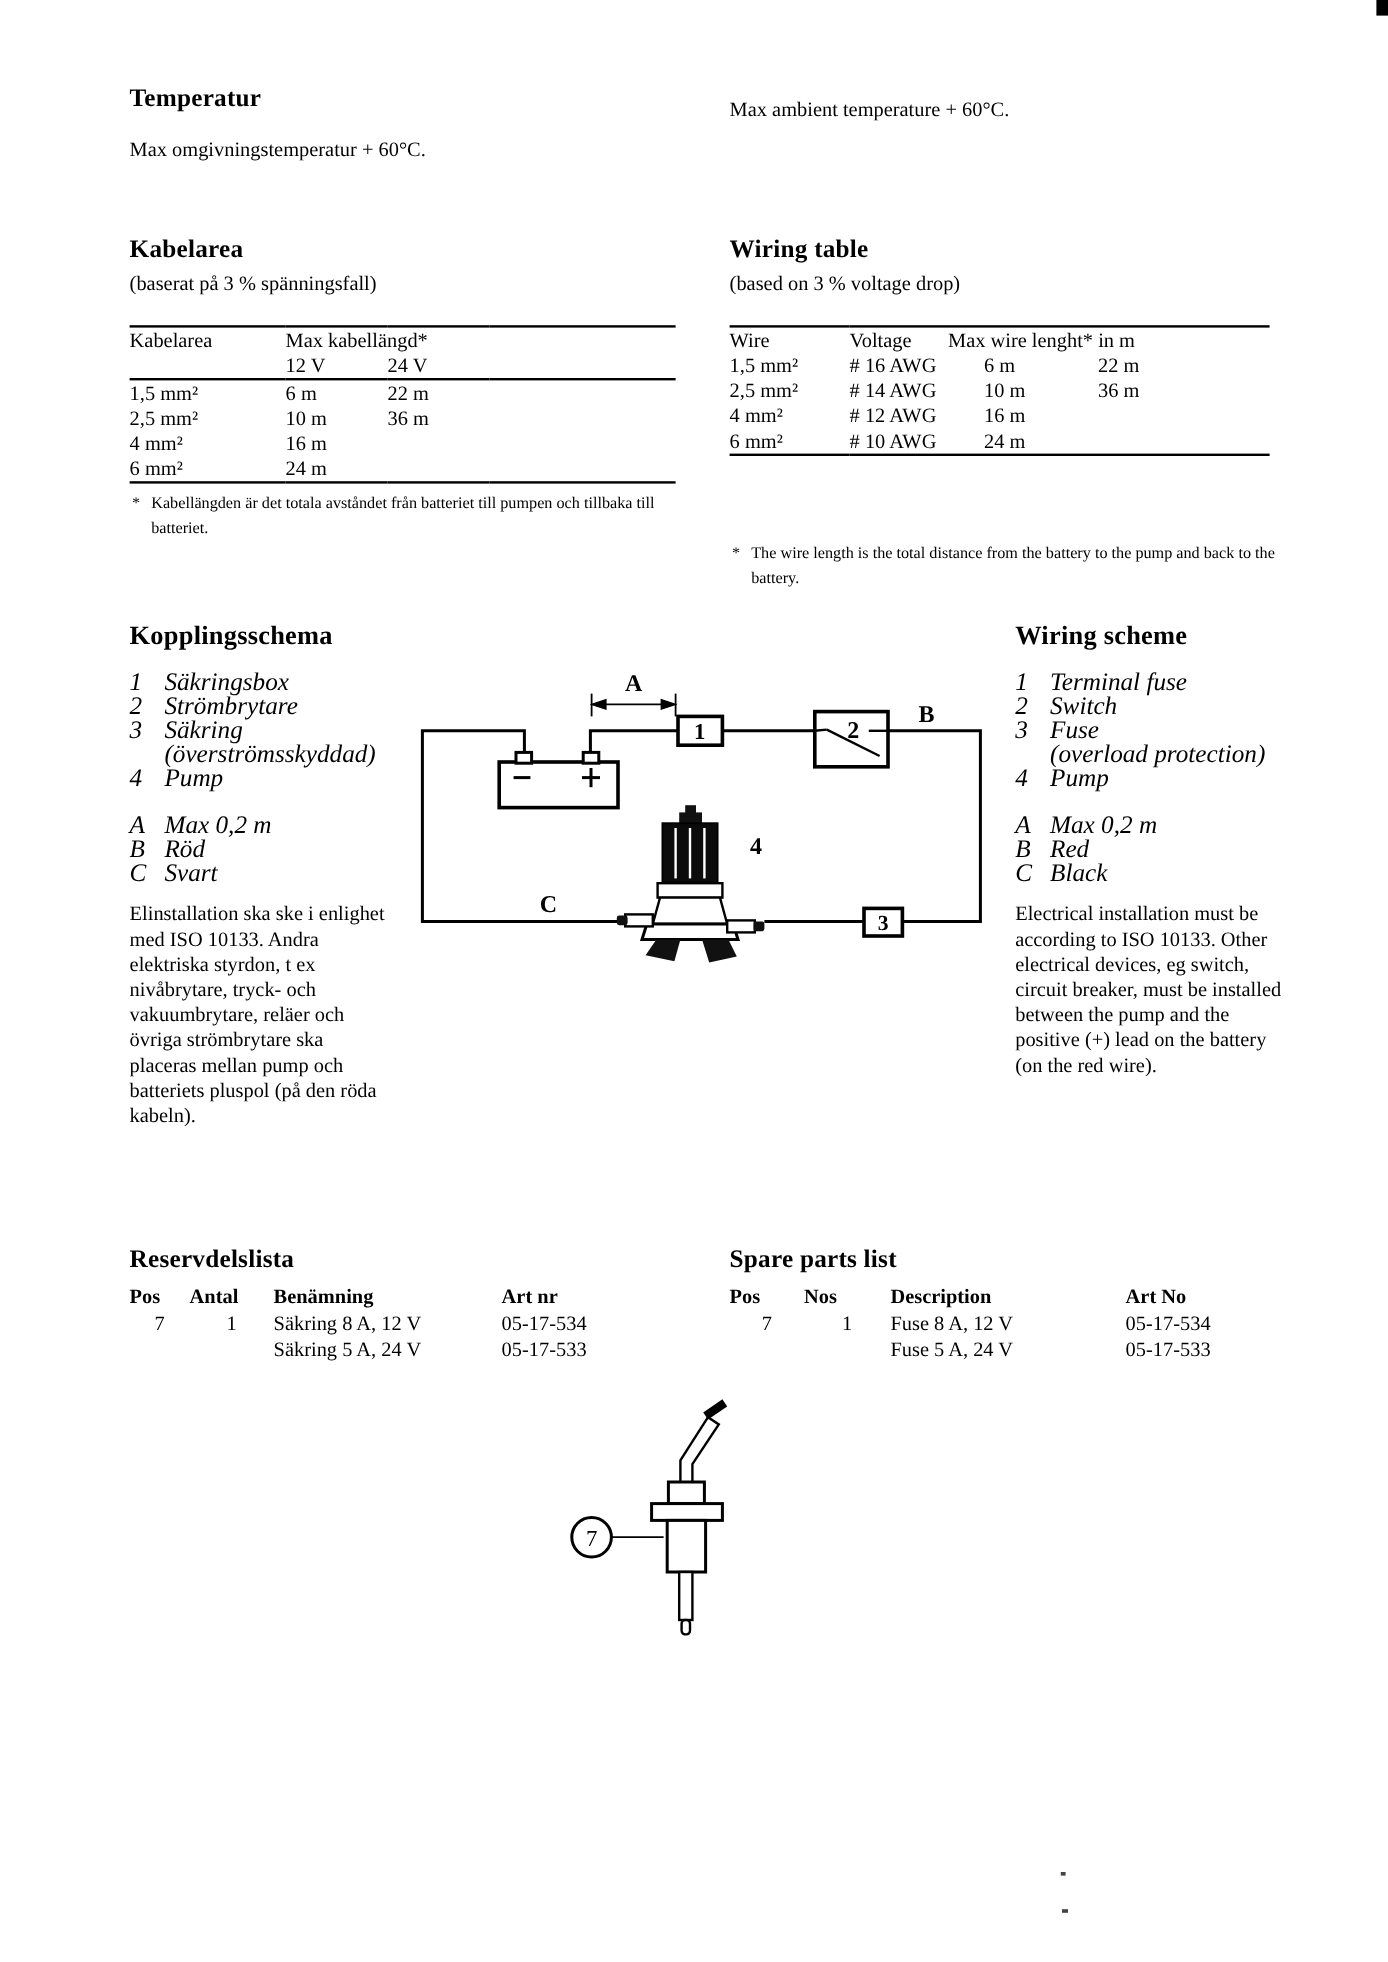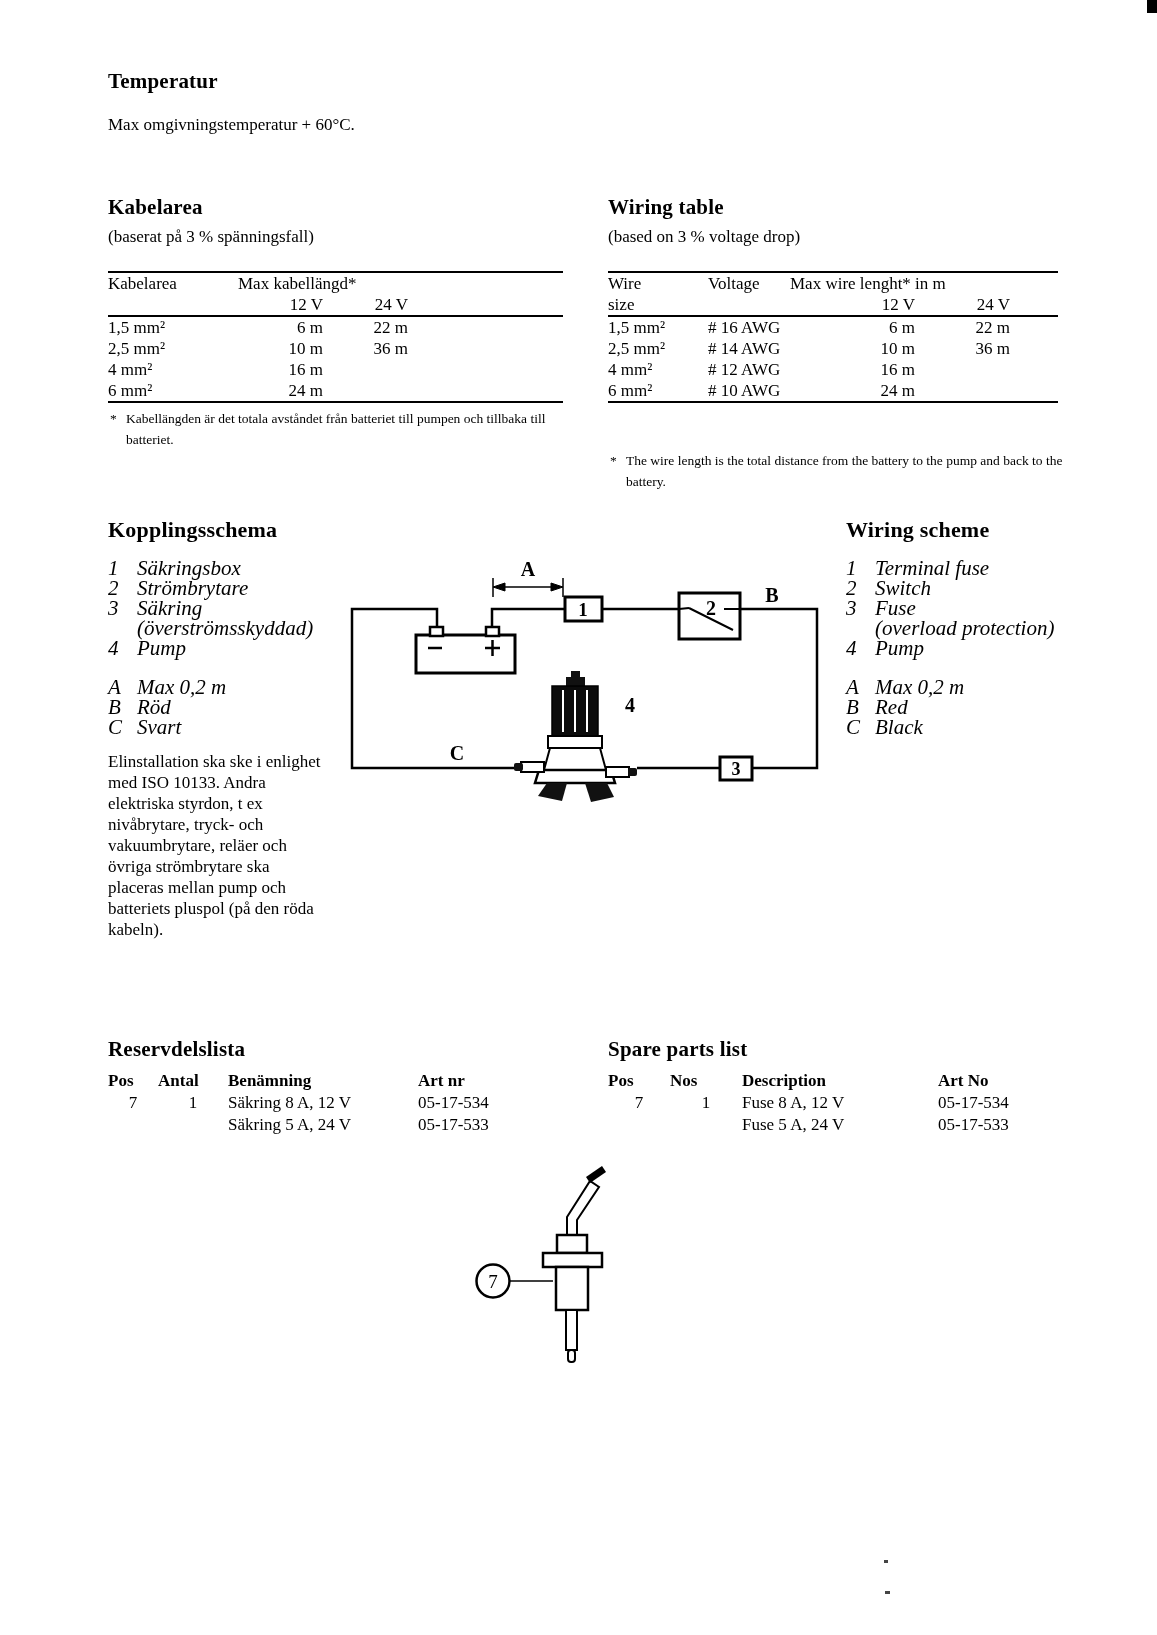--- a/index.html
+++ b/index.html
@@ -15,21 +15,21 @@
   .subtitle { font-size:17px; }
 
   table.rule-table {
     border-collapse:collapse; table-layout:fixed;
     border-top:2px solid #000; border-bottom:2px solid #000;
     font-size:17px;
   }
   table.rule-table td { padding:0; height:21px; vertical-align:bottom; white-space:nowrap; }
   table.rule-table tr.subhead td { border-bottom:2px solid #000; }
   table.rule-table tr.datarow td { vertical-align:middle; }
-  .cell-c { text-align:right; }
+  .cell-c { text-align:left; }
   .shift-left { position:relative; left:-30px; }
 
   .footnote { font-size:13.5px; line-height:21px; padding-left:16px; position:relative; }
   .footnote .fn-marker { position:absolute; left:0; top:0; }
 
   .list-row { font-size:21px; line-height:20px;font-style:italic; }
   .list-num { display:inline-block; width:29px; }
 
   .para { font-size:17px; line-height:21px; }
 
@@ -51,20 +51,21 @@
   <div class="abs mark" style="left:1147px; top:0; width:10px; height:13px;"></div>
   <div class="abs speck" style="left:884px; top:1560px; width:4px; height:3px;"></div>
   <div class="abs speck" style="left:885px; top:1591px; width:5px; height:3px;"></div>
 
   <div class="abs" style="left:108px; top:70px; width:440px;">
     <div class="h1">Temperatur</div>
     <div class="body-text" style="margin-top:21px;">Max omgivningstemperatur + 60°C.</div>
   </div>
 
   <div class="abs" style="left:608px; top:70px; width:440px;">
+    <div class="body-text" style="margin-top:11px;">Max ambient temperature + 60°C.</div>
   </div>
 
   <div class="abs h1" style="left:108px; top:196px;">Kabelarea</div>
   <div class="abs subtitle" style="left:108px; top:227px;">(baserat på 3 % spänningsfall)</div>
 
   <table class="rule-table abs" style="left:108px; top:271px; width:455px;">
     <colgroup>
         <col style="width:130px">
         <col style="width:85px">
         <col style="width:85px">
@@ -118,27 +119,20 @@
         <col style="width:95px">
         <col style="width:95px">
         <col>
       </colgroup>
     <tbody>
         <tr>
       <td>Wire</td>
       <td>Voltage</td>
       <td colspan="3"><span class="shift-left">Max wire lenght* in m</span></td>
     </tr>
-    <tr class="subhead">
-      <td>size</td>
-      <td></td>
-      <td class="cell-c">12 V</td>
-      <td class="cell-c">24 V</td>
-      <td></td>
-    </tr>
     <tr class="datarow">
       <td>1,5 mm²</td>
       <td># 16 AWG</td>
       <td class="cell-c">6 m</td>
       <td class="cell-c">22 m</td>
           <td></td>
     </tr>
     <tr class="datarow">
       <td>2,5 mm²</td>
       <td># 14 AWG</td>
@@ -193,20 +187,21 @@
     <div class="list-row"><span class="list-num">2</span><span>Switch</span></div>
     <div class="list-row"><span class="list-num">3</span><span>Fuse</span></div>
     <div class="list-row"><span class="list-num"></span><span>(overload protection)</span></div>
     <div class="list-row"><span class="list-num">4</span><span>Pump</span></div>
   </div>
   <div class="abs" style="left:846px; top:677px; width:230px;">
     <div class="list-row"><span class="list-num">A</span><span>Max 0,2 m</span></div>
     <div class="list-row"><span class="list-num">B</span><span>Red</span></div>
     <div class="list-row"><span class="list-num">C</span><span>Black</span></div>
   </div>
+  <div class="abs para" style="left:846px; top:751px; width:224px;">Electrical installation must be according to ISO 10133. Other electrical devices, eg switch, circuit breaker, must be installed between the pump and the positive (+) lead on the battery (on the red wire).</div>
 
   <svg class="abs" style="left:335px; top:540px;" width="500" height="265" viewBox="0 0 500 265">
 
     <g stroke="#000" stroke-width="2.5" fill="none">
       <polyline points="102,88 102,69 17,69 17,228 186,228"></polyline>
       <polyline points="157,88 157,69 230,69"></polyline>
       <line x1="267" y1="69" x2="344" y2="69"></line>
       <polyline points="405,69 482,69 482,228 417,228"></polyline>
       <line x1="385" y1="228" x2="302" y2="228"></line>
     </g>

